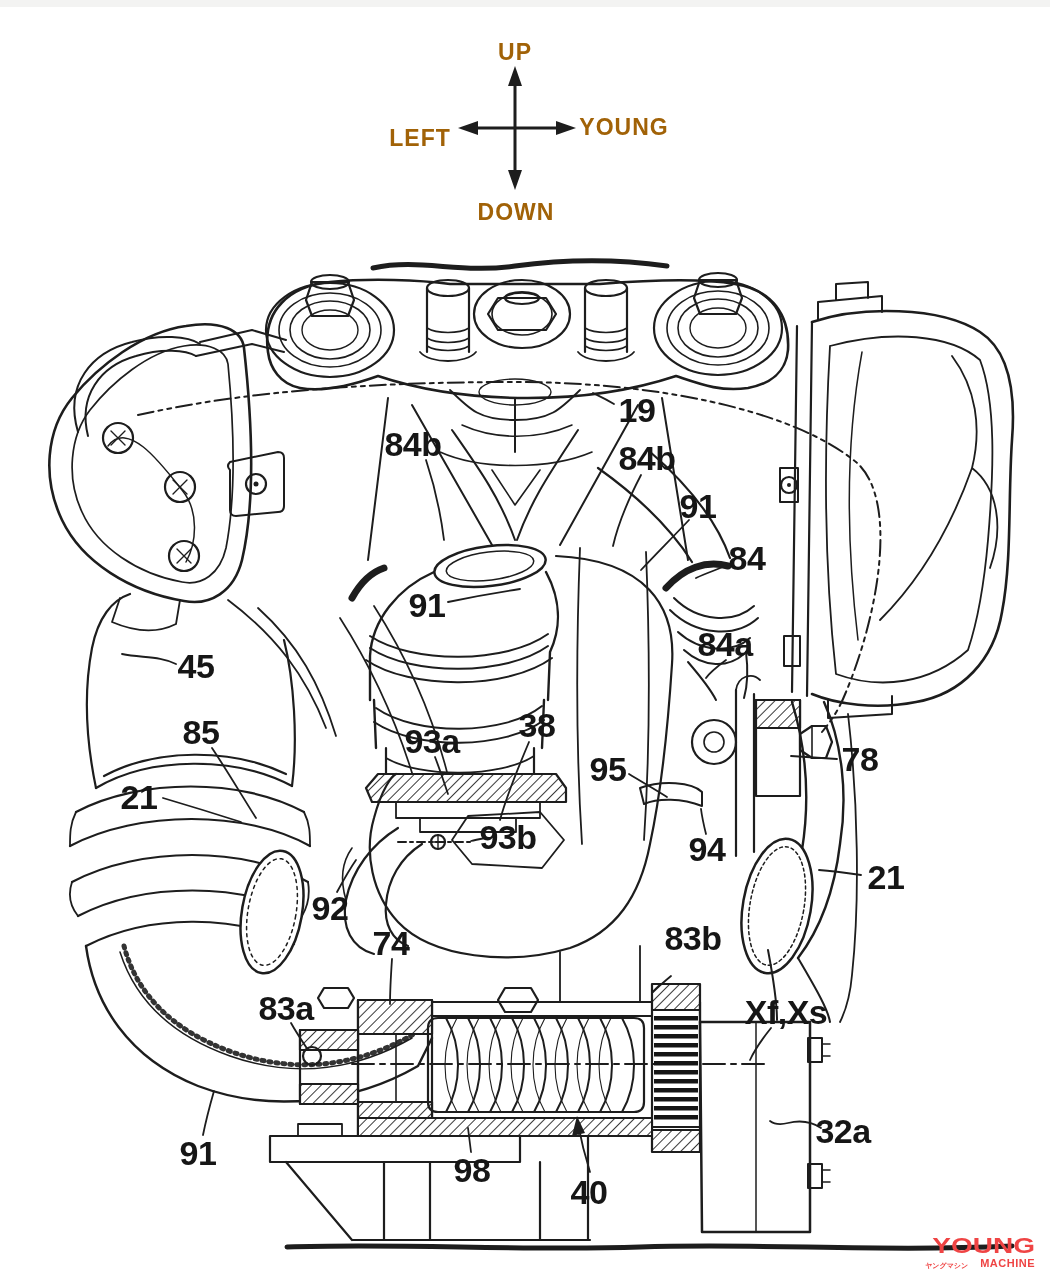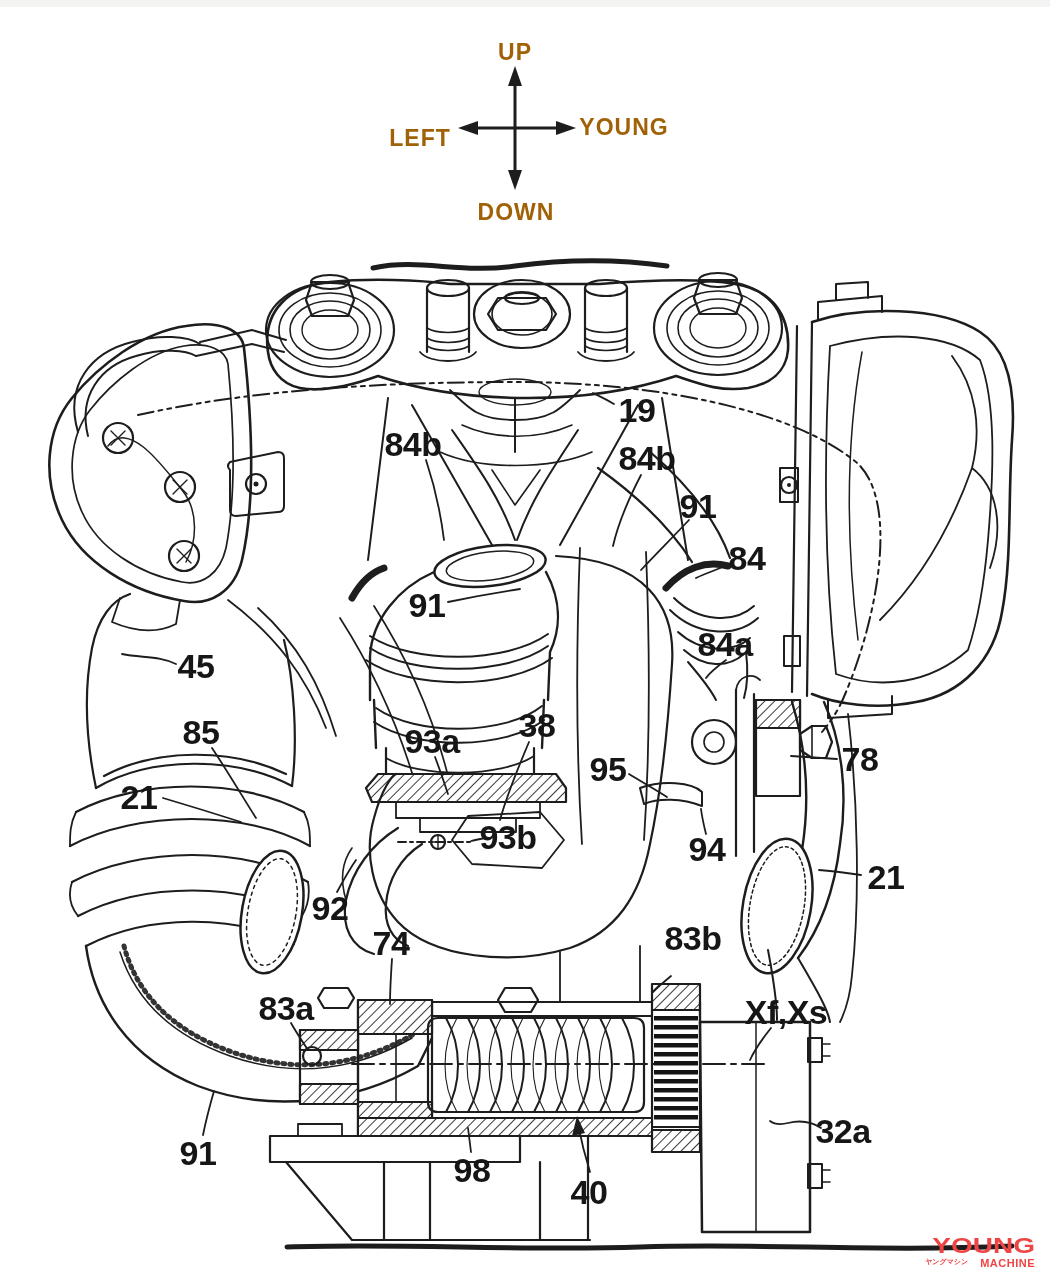--- a/index.html
+++ b/index.html
@@ -6,21 +6,21 @@
   .stage{position:relative;width:1050px;height:1280px;background:#ffffff;
          font-family:"Liberation Sans",sans-serif;overflow:hidden;}
   .top-strip{position:absolute;left:0;top:0;width:1050px;height:7px;background:#f3f3f2;}
   .art{position:absolute;left:0;top:0;}
   .lbl{position:absolute;transform:translate(-50%,-50%);font-size:34px;font-weight:600;
        color:#161616;letter-spacing:-0.5px;white-space:nowrap;line-height:1;}
   .cword{position:absolute;transform:translate(-50%,-50%);font-size:23px;font-weight:600;
        color:#a16207;letter-spacing:1px;line-height:1;}
   .logo{position:absolute;left:923px;top:1234px;width:112px;text-align:right;color:#ef4444;line-height:1;}
   .logo-main{font-size:28px;font-weight:800;letter-spacing:0;transform:scaleY(.82);transform-origin:top right;}
-  .logo-sub{display:flex;justify-content:flex-end;align-items:flex-start;gap:12px;margin-top:-4px;}
+  .logo-sub{display:flex;justify-content:flex-end;align-items:flex-end;gap:12px;margin-top:-4px;}
   .logo-kat{font-size:7px;font-weight:700;}
   .logo-machine{font-size:11px;font-weight:800;letter-spacing:.5px;}
 </style>
 </head>
 <body>
 
 <div class="stage">
   <div class="top-strip"></div>
 
   <svg class="art" width="1050" height="1280" viewBox="0 0 1050 1280" fill="none" stroke="#1d1d1d" stroke-width="2.2" stroke-linecap="round" stroke-linejoin="round">

